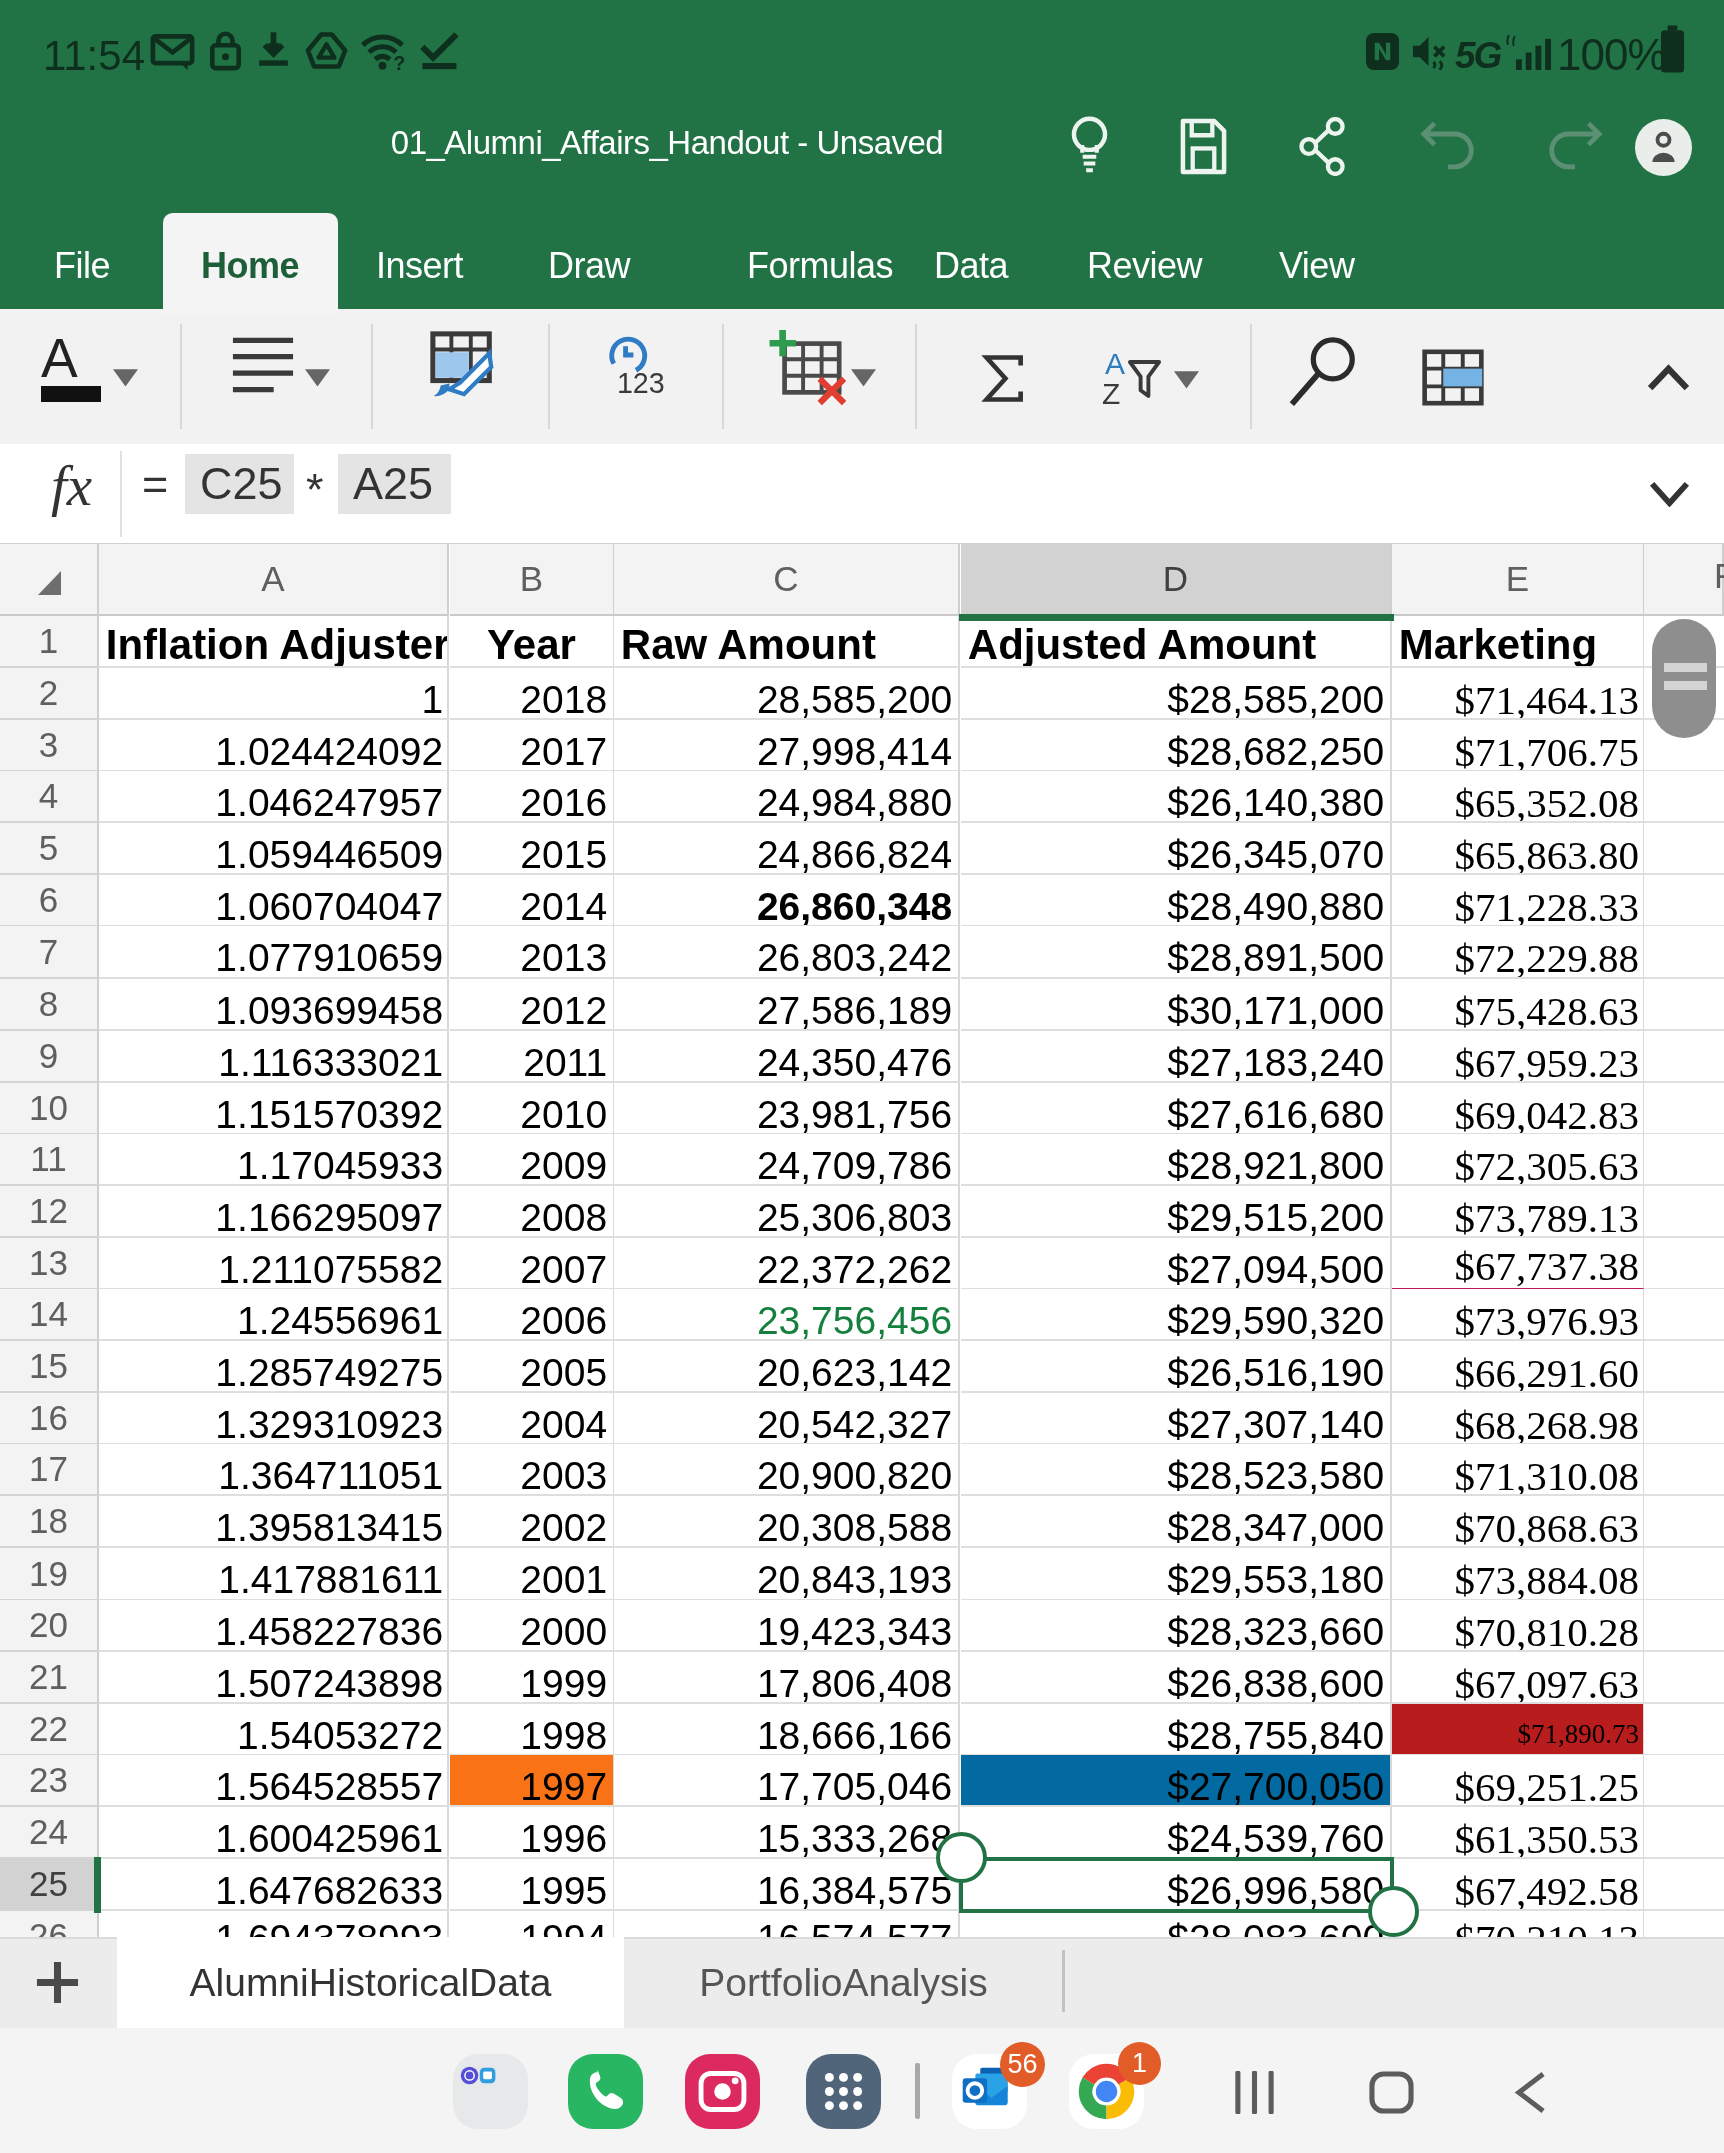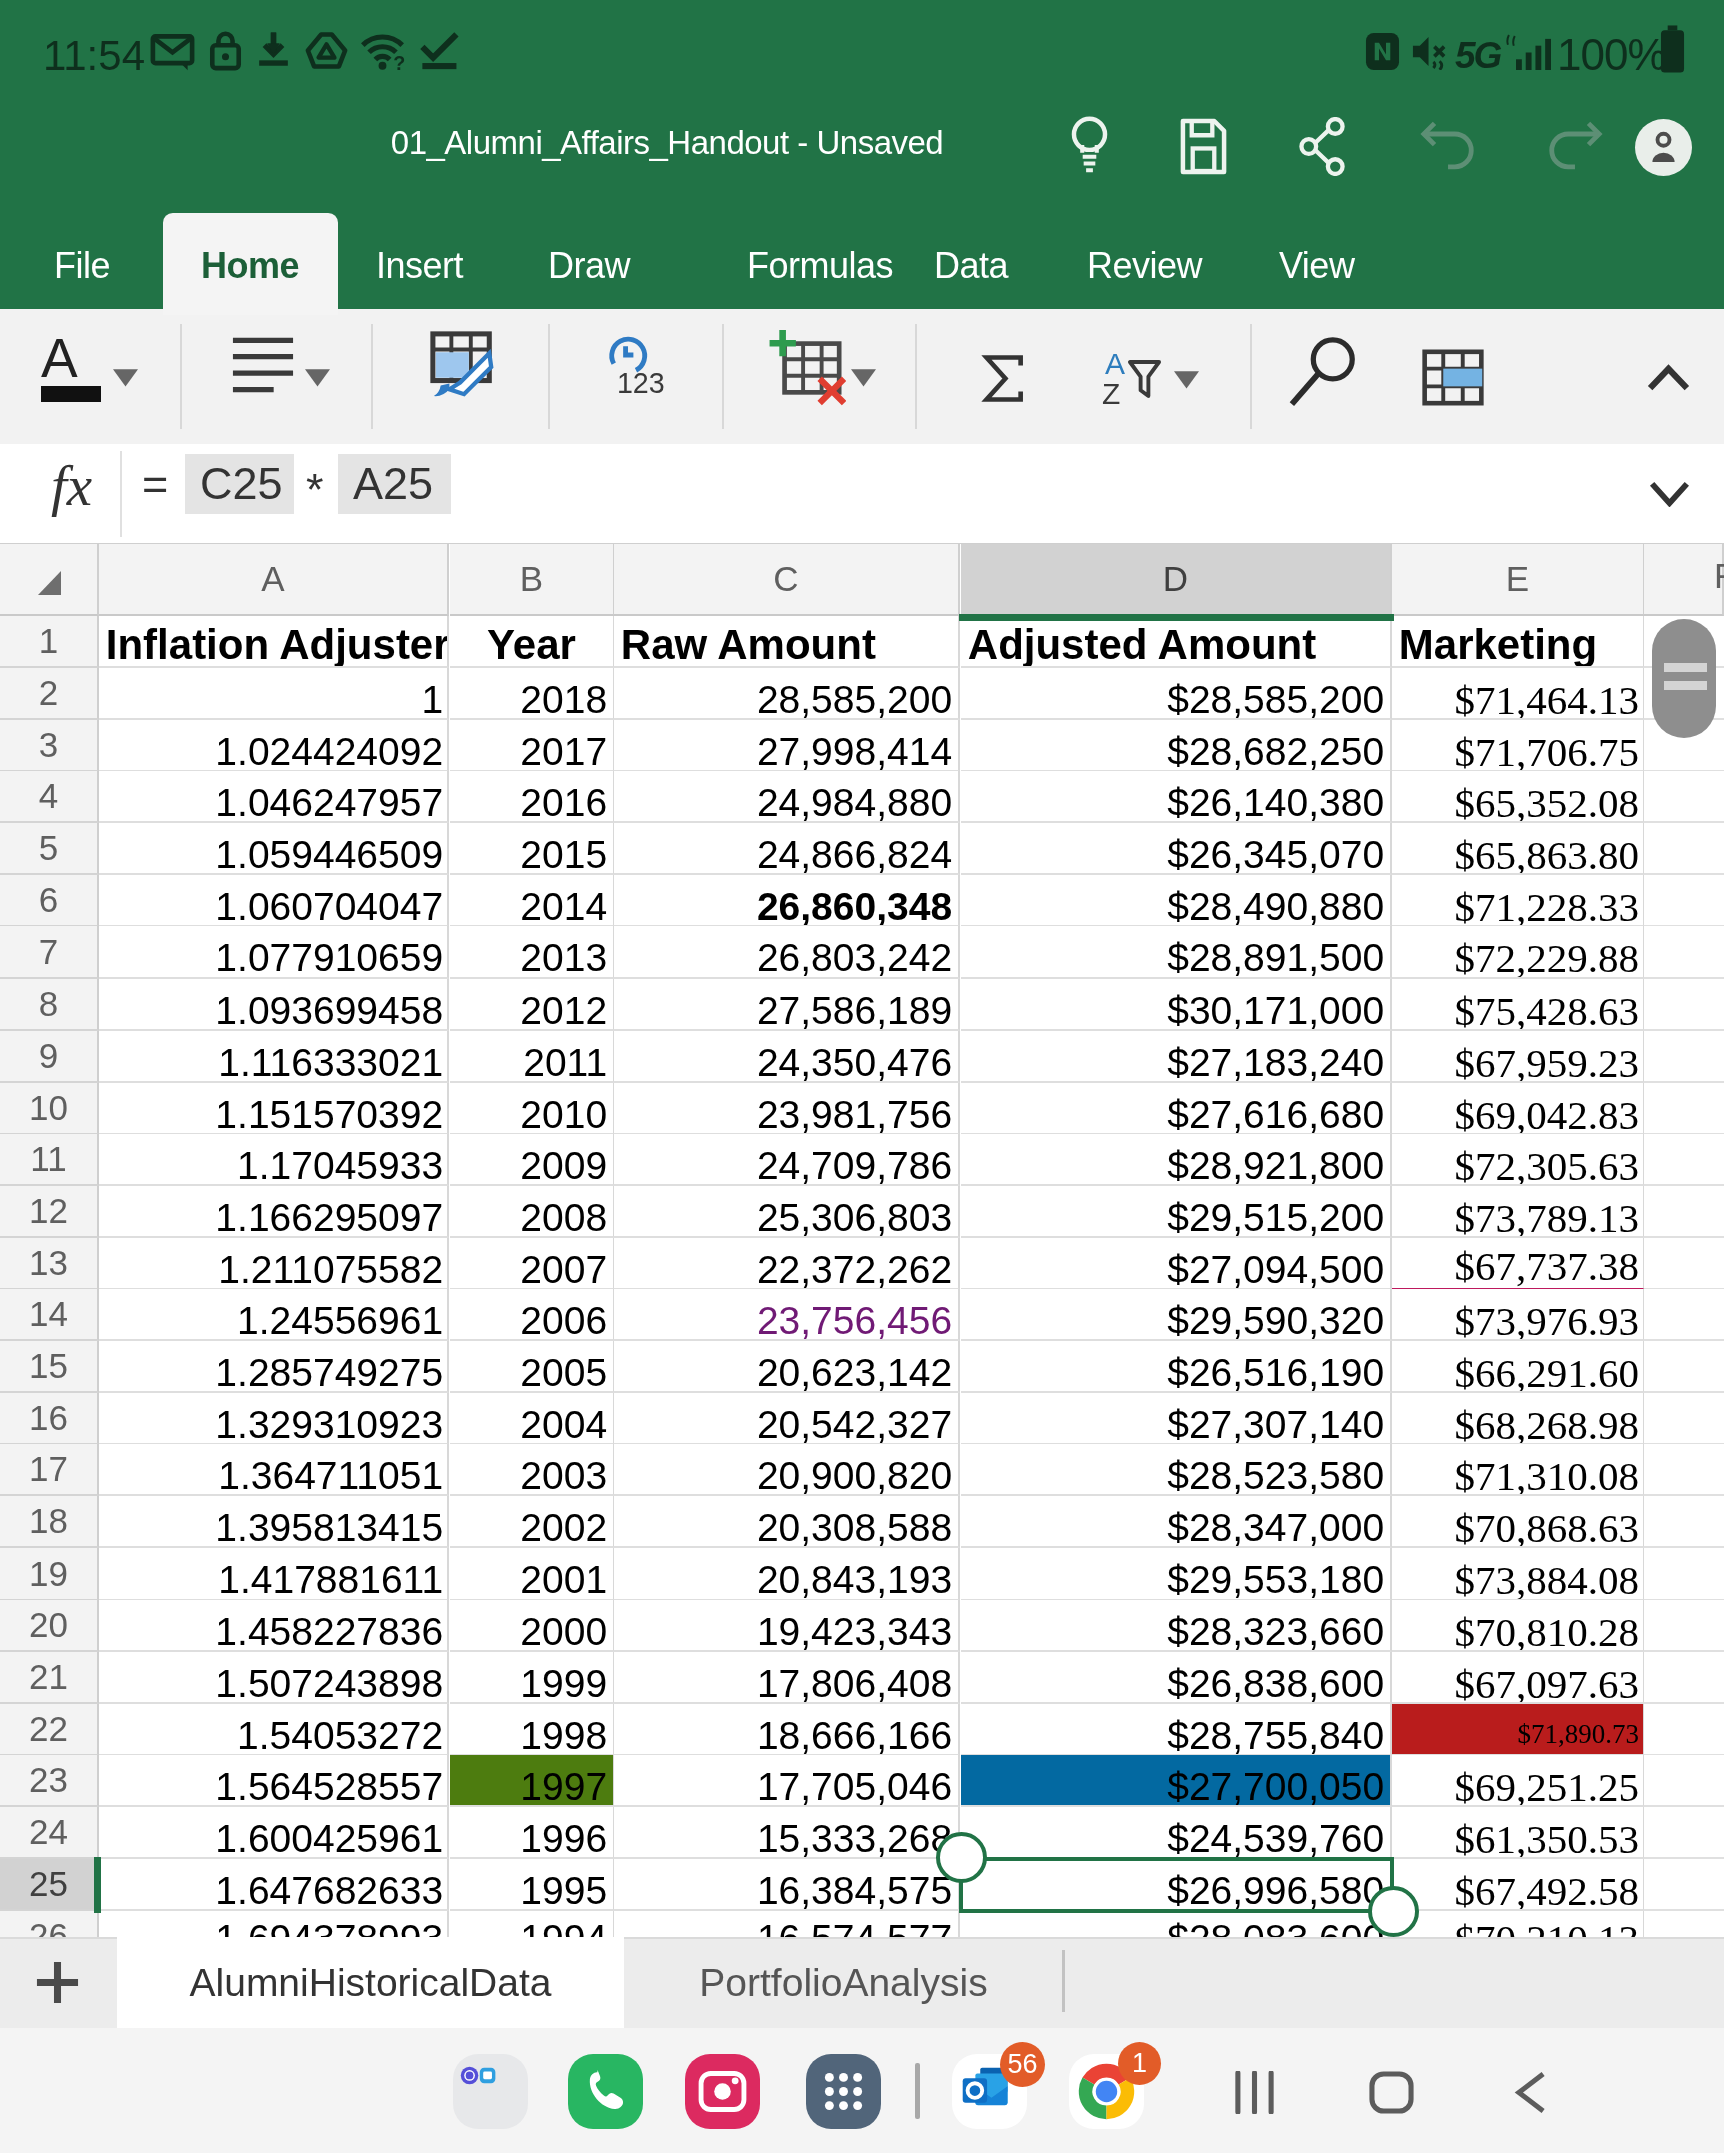--- a/index.html
+++ b/index.html
@@ -276,21 +276,21 @@
 <div class="ser" style="position:absolute;left:1392px;top:1186px;width:253px;height:52px;background:#fff;border-right:2px solid #d8d8d8;border-bottom:2px solid #dedede;box-sizing:border-box;display:flex;align-items:center;overflow:hidden;white-space:nowrap;color:#000;font-size:41px;justify-content:flex-end;padding-top:13.7px;padding-right:3.9px;">$73,789.13</div>
 <div style="position:absolute;left:0;top:1238px;width:99px;height:52px;background:#f3f3f3;border-right:2px solid #cfcfcf;border-bottom:2px solid #d4d4d4;box-sizing:border-box;display:flex;align-items:center;justify-content:center;color:#5f5f5f;font-size:35px;">13</div>
 <div style="position:absolute;left:99px;top:1238px;width:350px;height:52px;background:#fff;border-right:2px solid #d8d8d8;border-bottom:2px solid #dedede;box-sizing:border-box;display:flex;align-items:center;overflow:hidden;white-space:nowrap;color:#000;font-size:39px;justify-content:flex-end;padding-top:13.7px;padding-right:3.9px;">1.211075582</div>
 <div style="position:absolute;left:450px;top:1238px;width:165px;height:52px;background:#fff;border-right:2px solid #d8d8d8;border-bottom:2px solid #dedede;box-sizing:border-box;display:flex;align-items:center;overflow:hidden;white-space:nowrap;color:#000;font-size:39px;justify-content:flex-end;padding-top:13.7px;padding-right:5.9px;">2007</div>
 <div style="position:absolute;left:614px;top:1238px;width:346px;height:52px;background:#fff;border-right:2px solid #d8d8d8;border-bottom:2px solid #dedede;box-sizing:border-box;display:flex;align-items:center;overflow:hidden;white-space:nowrap;color:#000;font-size:39px;justify-content:flex-end;padding-top:13.7px;padding-right:5.9px;">22,372,262</div>
 <div style="position:absolute;left:961px;top:1238px;width:431px;height:52px;background:#fff;border-right:2px solid #d8d8d8;border-bottom:2px solid #dedede;box-sizing:border-box;display:flex;align-items:center;overflow:hidden;white-space:nowrap;color:#000;font-size:39px;justify-content:flex-end;padding-top:13.7px;padding-right:5.9px;">$27,094,500</div>
 <div class="ser" style="position:absolute;left:1392px;top:1238px;width:253px;height:52px;background:#fff;border-right:2px solid #d8d8d8;border-bottom:2px solid #be185d;box-sizing:border-box;display:flex;align-items:center;overflow:hidden;white-space:nowrap;color:#000;font-size:41px;justify-content:flex-end;padding-top:6px;padding-right:3.9px;">$67,737.38</div>
 <div style="position:absolute;left:0;top:1289px;width:99px;height:52px;background:#f3f3f3;border-right:2px solid #cfcfcf;border-bottom:2px solid #d4d4d4;box-sizing:border-box;display:flex;align-items:center;justify-content:center;color:#5f5f5f;font-size:35px;">14</div>
 <div style="position:absolute;left:99px;top:1289px;width:350px;height:52px;background:#fff;border-right:2px solid #d8d8d8;border-bottom:2px solid #dedede;box-sizing:border-box;display:flex;align-items:center;overflow:hidden;white-space:nowrap;color:#000;font-size:39px;justify-content:flex-end;padding-top:13.7px;padding-right:3.9px;">1.24556961</div>
 <div style="position:absolute;left:450px;top:1289px;width:165px;height:52px;background:#fff;border-right:2px solid #d8d8d8;border-bottom:2px solid #dedede;box-sizing:border-box;display:flex;align-items:center;overflow:hidden;white-space:nowrap;color:#000;font-size:39px;justify-content:flex-end;padding-top:13.7px;padding-right:5.9px;">2006</div>
-<div style="position:absolute;left:614px;top:1289px;width:346px;height:52px;background:#fff;border-right:2px solid #d8d8d8;border-bottom:2px solid #dedede;box-sizing:border-box;display:flex;align-items:center;overflow:hidden;white-space:nowrap;color:#701a75;font-size:39px;justify-content:flex-end;padding-top:13.7px;padding-right:5.9px;">23,756,456</div>
+<div style="position:absolute;left:614px;top:1289px;width:346px;height:52px;background:#fff;border-right:2px solid #d8d8d8;border-bottom:2px solid #dedede;box-sizing:border-box;display:flex;align-items:center;overflow:hidden;white-space:nowrap;color:#15803d;font-size:39px;justify-content:flex-end;padding-top:13.7px;padding-right:5.9px;">23,756,456</div>
 <div style="position:absolute;left:961px;top:1289px;width:431px;height:52px;background:#fff;border-right:2px solid #d8d8d8;border-bottom:2px solid #dedede;box-sizing:border-box;display:flex;align-items:center;overflow:hidden;white-space:nowrap;color:#000;font-size:39px;justify-content:flex-end;padding-top:13.7px;padding-right:5.9px;">$29,590,320</div>
 <div class="ser" style="position:absolute;left:1392px;top:1289px;width:253px;height:52px;background:#fff;border-right:2px solid #d8d8d8;border-bottom:2px solid #dedede;box-sizing:border-box;display:flex;align-items:center;overflow:hidden;white-space:nowrap;color:#000;font-size:41px;justify-content:flex-end;padding-top:13.7px;padding-right:3.9px;">$73,976.93</div>
 <div style="position:absolute;left:0;top:1341px;width:99px;height:52px;background:#f3f3f3;border-right:2px solid #cfcfcf;border-bottom:2px solid #d4d4d4;box-sizing:border-box;display:flex;align-items:center;justify-content:center;color:#5f5f5f;font-size:35px;">15</div>
 <div style="position:absolute;left:99px;top:1341px;width:350px;height:52px;background:#fff;border-right:2px solid #d8d8d8;border-bottom:2px solid #dedede;box-sizing:border-box;display:flex;align-items:center;overflow:hidden;white-space:nowrap;color:#000;font-size:39px;justify-content:flex-end;padding-top:13.7px;padding-right:3.9px;">1.285749275</div>
 <div style="position:absolute;left:450px;top:1341px;width:165px;height:52px;background:#fff;border-right:2px solid #d8d8d8;border-bottom:2px solid #dedede;box-sizing:border-box;display:flex;align-items:center;overflow:hidden;white-space:nowrap;color:#000;font-size:39px;justify-content:flex-end;padding-top:13.7px;padding-right:5.9px;">2005</div>
 <div style="position:absolute;left:614px;top:1341px;width:346px;height:52px;background:#fff;border-right:2px solid #d8d8d8;border-bottom:2px solid #dedede;box-sizing:border-box;display:flex;align-items:center;overflow:hidden;white-space:nowrap;color:#000;font-size:39px;justify-content:flex-end;padding-top:13.7px;padding-right:5.9px;">20,623,142</div>
 <div style="position:absolute;left:961px;top:1341px;width:431px;height:52px;background:#fff;border-right:2px solid #d8d8d8;border-bottom:2px solid #dedede;box-sizing:border-box;display:flex;align-items:center;overflow:hidden;white-space:nowrap;color:#000;font-size:39px;justify-content:flex-end;padding-top:13.7px;padding-right:5.9px;">$26,516,190</div>
 <div class="ser" style="position:absolute;left:1392px;top:1341px;width:253px;height:52px;background:#fff;border-right:2px solid #d8d8d8;border-bottom:2px solid #dedede;box-sizing:border-box;display:flex;align-items:center;overflow:hidden;white-space:nowrap;color:#000;font-size:41px;justify-content:flex-end;padding-top:13.7px;padding-right:3.9px;">$66,291.60</div>
 <div style="position:absolute;left:0;top:1393px;width:99px;height:52px;background:#f3f3f3;border-right:2px solid #cfcfcf;border-bottom:2px solid #d4d4d4;box-sizing:border-box;display:flex;align-items:center;justify-content:center;color:#5f5f5f;font-size:35px;">16</div>
 <div style="position:absolute;left:99px;top:1393px;width:350px;height:52px;background:#fff;border-right:2px solid #d8d8d8;border-bottom:2px solid #dedede;box-sizing:border-box;display:flex;align-items:center;overflow:hidden;white-space:nowrap;color:#000;font-size:39px;justify-content:flex-end;padding-top:13.7px;padding-right:3.9px;">1.329310923</div>
@@ -329,21 +329,21 @@
 <div style="position:absolute;left:961px;top:1652px;width:431px;height:52px;background:#fff;border-right:2px solid #d8d8d8;border-bottom:2px solid #dedede;box-sizing:border-box;display:flex;align-items:center;overflow:hidden;white-space:nowrap;color:#000;font-size:39px;justify-content:flex-end;padding-top:13.7px;padding-right:5.9px;">$26,838,600</div>
 <div class="ser" style="position:absolute;left:1392px;top:1652px;width:253px;height:52px;background:#fff;border-right:2px solid #d8d8d8;border-bottom:2px solid #dedede;box-sizing:border-box;display:flex;align-items:center;overflow:hidden;white-space:nowrap;color:#000;font-size:41px;justify-content:flex-end;padding-top:13.7px;padding-right:3.9px;">$67,097.63</div>
 <div style="position:absolute;left:0;top:1704px;width:99px;height:52px;background:#f3f3f3;border-right:2px solid #cfcfcf;border-bottom:2px solid #d4d4d4;box-sizing:border-box;display:flex;align-items:center;justify-content:center;color:#5f5f5f;font-size:35px;">22</div>
 <div style="position:absolute;left:99px;top:1704px;width:350px;height:52px;background:#fff;border-right:2px solid #d8d8d8;border-bottom:2px solid #dedede;box-sizing:border-box;display:flex;align-items:center;overflow:hidden;white-space:nowrap;color:#000;font-size:39px;justify-content:flex-end;padding-top:13.7px;padding-right:3.9px;">1.54053272</div>
 <div style="position:absolute;left:450px;top:1704px;width:165px;height:52px;background:#fff;border-right:2px solid #d8d8d8;border-bottom:2px solid #dedede;box-sizing:border-box;display:flex;align-items:center;overflow:hidden;white-space:nowrap;color:#000;font-size:39px;justify-content:flex-end;padding-top:13.7px;padding-right:5.9px;">1998</div>
 <div style="position:absolute;left:614px;top:1704px;width:346px;height:52px;background:#fff;border-right:2px solid #d8d8d8;border-bottom:2px solid #dedede;box-sizing:border-box;display:flex;align-items:center;overflow:hidden;white-space:nowrap;color:#000;font-size:39px;justify-content:flex-end;padding-top:13.7px;padding-right:5.9px;">18,666,166</div>
 <div style="position:absolute;left:961px;top:1704px;width:431px;height:52px;background:#fff;border-right:2px solid #d8d8d8;border-bottom:2px solid #dedede;box-sizing:border-box;display:flex;align-items:center;overflow:hidden;white-space:nowrap;color:#000;font-size:39px;justify-content:flex-end;padding-top:13.7px;padding-right:5.9px;">$28,755,840</div>
 <div class="ser" style="position:absolute;left:1392px;top:1704px;width:253px;height:52px;background:#b91c1c;border-right:2px solid #d8d8d8;border-bottom:2px solid #dedede;box-sizing:border-box;display:flex;align-items:center;overflow:hidden;white-space:nowrap;color:#000;font-size:27px;justify-content:flex-end;padding-top:11px;padding-right:3.9px;">$71,890.73</div>
 <div style="position:absolute;left:0;top:1755px;width:99px;height:52px;background:#f3f3f3;border-right:2px solid #cfcfcf;border-bottom:2px solid #d4d4d4;box-sizing:border-box;display:flex;align-items:center;justify-content:center;color:#5f5f5f;font-size:35px;">23</div>
 <div style="position:absolute;left:99px;top:1755px;width:350px;height:52px;background:#fff;border-right:2px solid #d8d8d8;border-bottom:2px solid #dedede;box-sizing:border-box;display:flex;align-items:center;overflow:hidden;white-space:nowrap;color:#000;font-size:39px;justify-content:flex-end;padding-top:13.7px;padding-right:3.9px;">1.564528557</div>
-<div style="position:absolute;left:450px;top:1755px;width:165px;height:52px;background:#4d7c0f;border-right:2px solid #d8d8d8;border-bottom:2px solid #dedede;box-sizing:border-box;display:flex;align-items:center;overflow:hidden;white-space:nowrap;color:#000;font-size:39px;justify-content:flex-end;padding-top:13.7px;padding-right:5.9px;">1997</div>
+<div style="position:absolute;left:450px;top:1755px;width:165px;height:52px;background:#f97316;border-right:2px solid #d8d8d8;border-bottom:2px solid #dedede;box-sizing:border-box;display:flex;align-items:center;overflow:hidden;white-space:nowrap;color:#000;font-size:39px;justify-content:flex-end;padding-top:13.7px;padding-right:5.9px;">1997</div>
 <div style="position:absolute;left:614px;top:1755px;width:346px;height:52px;background:#fff;border-right:2px solid #d8d8d8;border-bottom:2px solid #dedede;box-sizing:border-box;display:flex;align-items:center;overflow:hidden;white-space:nowrap;color:#000;font-size:39px;justify-content:flex-end;padding-top:13.7px;padding-right:5.9px;">17,705,046</div>
 <div style="position:absolute;left:961px;top:1755px;width:431px;height:52px;background:#0369a1;border-right:2px solid #d8d8d8;border-bottom:2px solid #dedede;box-sizing:border-box;display:flex;align-items:center;overflow:hidden;white-space:nowrap;color:#000;font-size:39px;justify-content:flex-end;padding-top:13.7px;padding-right:5.9px;">$27,700,050</div>
 <div class="ser" style="position:absolute;left:1392px;top:1755px;width:253px;height:52px;background:#fff;border-right:2px solid #d8d8d8;border-bottom:2px solid #dedede;box-sizing:border-box;display:flex;align-items:center;overflow:hidden;white-space:nowrap;color:#000;font-size:41px;justify-content:flex-end;padding-top:13.7px;padding-right:3.9px;">$69,251.25</div>
 <div style="position:absolute;left:0;top:1807px;width:99px;height:52px;background:#f3f3f3;border-right:2px solid #cfcfcf;border-bottom:2px solid #d4d4d4;box-sizing:border-box;display:flex;align-items:center;justify-content:center;color:#5f5f5f;font-size:35px;">24</div>
 <div style="position:absolute;left:99px;top:1807px;width:350px;height:52px;background:#fff;border-right:2px solid #d8d8d8;border-bottom:2px solid #dedede;box-sizing:border-box;display:flex;align-items:center;overflow:hidden;white-space:nowrap;color:#000;font-size:39px;justify-content:flex-end;padding-top:13.7px;padding-right:3.9px;">1.600425961</div>
 <div style="position:absolute;left:450px;top:1807px;width:165px;height:52px;background:#fff;border-right:2px solid #d8d8d8;border-bottom:2px solid #dedede;box-sizing:border-box;display:flex;align-items:center;overflow:hidden;white-space:nowrap;color:#000;font-size:39px;justify-content:flex-end;padding-top:13.7px;padding-right:5.9px;">1996</div>
 <div style="position:absolute;left:614px;top:1807px;width:346px;height:52px;background:#fff;border-right:2px solid #d8d8d8;border-bottom:2px solid #dedede;box-sizing:border-box;display:flex;align-items:center;overflow:hidden;white-space:nowrap;color:#000;font-size:39px;justify-content:flex-end;padding-top:13.7px;padding-right:5.9px;">15,333,268</div>
 <div style="position:absolute;left:961px;top:1807px;width:431px;height:52px;background:#fff;border-right:2px solid #d8d8d8;border-bottom:2px solid #dedede;box-sizing:border-box;display:flex;align-items:center;overflow:hidden;white-space:nowrap;color:#000;font-size:39px;justify-content:flex-end;padding-top:13.7px;padding-right:5.9px;">$24,539,760</div>
 <div class="ser" style="position:absolute;left:1392px;top:1807px;width:253px;height:52px;background:#fff;border-right:2px solid #d8d8d8;border-bottom:2px solid #dedede;box-sizing:border-box;display:flex;align-items:center;overflow:hidden;white-space:nowrap;color:#000;font-size:41px;justify-content:flex-end;padding-top:13.7px;padding-right:3.9px;">$61,350.53</div>
 <div style="position:absolute;left:0;top:1859px;width:99px;height:52px;background:#d2d2d2;border-right:2px solid #cfcfcf;border-bottom:2px solid #d4d4d4;box-sizing:border-box;display:flex;align-items:center;justify-content:center;color:#404040;font-size:35px;">25</div>

